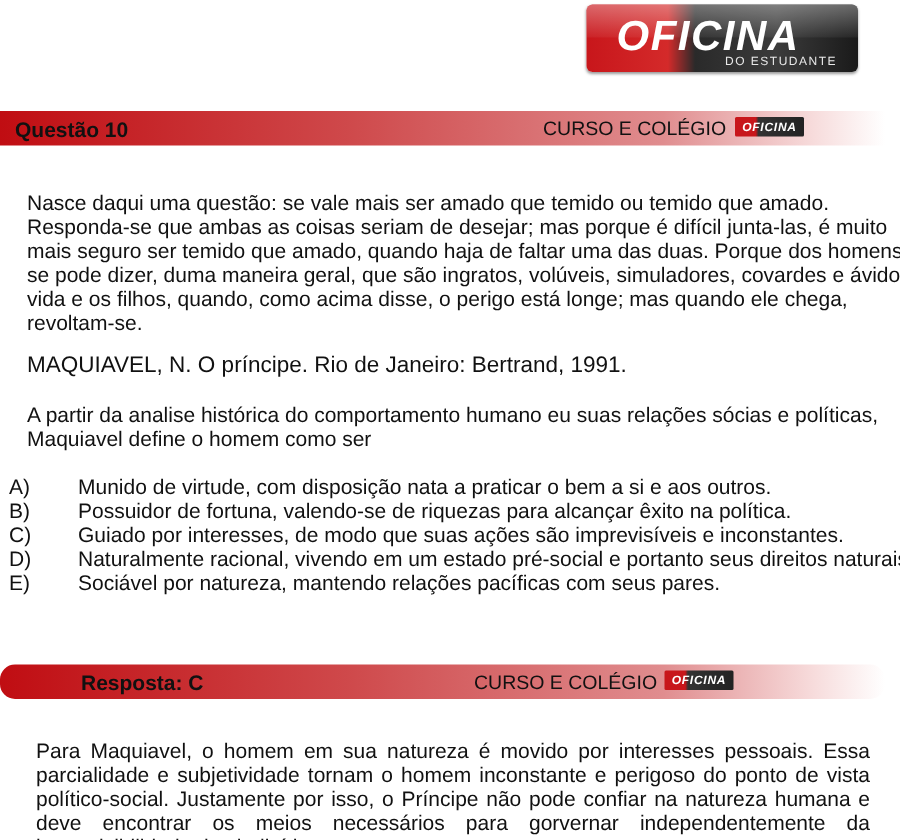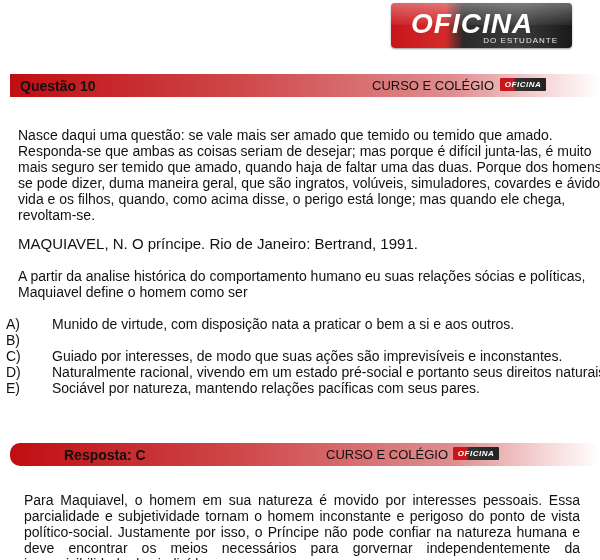--- a/index.html
+++ b/index.html
@@ -18,21 +18,21 @@
   }
   .logo-word {
     position:absolute; left:20px; top:5px; font-size:28px; font-weight:bold; font-style:italic;
     color:#fff; letter-spacing:1px; z-index:2;
   }
   .logo-sub {
     position:absolute; right:14px; bottom:3px; font-size:8px; color:#e8e8e8; letter-spacing:1px; z-index:2;padding-left:26px;
   }
 
   .bar {
-    position:absolute; left:10px; width:590px; height:23px;
+    position:absolute; left:0; width:590px; height:23px;
     background:linear-gradient(90deg, #c00d12 0%, #cf4a4c 40%, #e08d8f 75%, #f7dcdc 92%, #ffffff 100%);
     padding-left:10px;
   }
   .bar-title { position:absolute; top:4px; font-size:14px; font-weight:bold; color:#111; }
   .bar-brand { position:absolute; top:4px; font-size:13px; color:#111; }
   .mini-logo {
     position:absolute; top:4px; width:46px; height:13px; border-radius:1px;
     background:linear-gradient(90deg, #c8161b 0%, #c8161b 30%, #333 34%, #222 100%);
     color:#fff; font-size:8px; font-weight:bold; font-style:italic; text-align:center; line-height:13px;
     letter-spacing:0.5px;
@@ -83,20 +83,21 @@
   <p>Maquiavel define o homem como ser</p>
 </div>
 
 <div class="options">
   <div class="opt">
     <span class="opt-letter">A)</span>
     <span>Munido de virtude, com disposição nata a praticar o bem a si e aos outros.</span>
   </div>
   <div class="opt">
     <span class="opt-letter">B)</span>
+    <span>Possuidor de fortuna, valendo-se de riquezas para alcançar êxito na política.</span>
   </div>
   <div class="opt">
     <span class="opt-letter">C)</span>
     <span>Guiado por interesses, de modo que suas ações são imprevisíveis e inconstantes.</span>
   </div>
   <div class="opt">
     <span class="opt-letter">D)</span>
     <span>Naturalmente racional, vivendo em um estado pré-social e portanto seus direitos naturais.</span>
   </div>
   <div class="opt">

